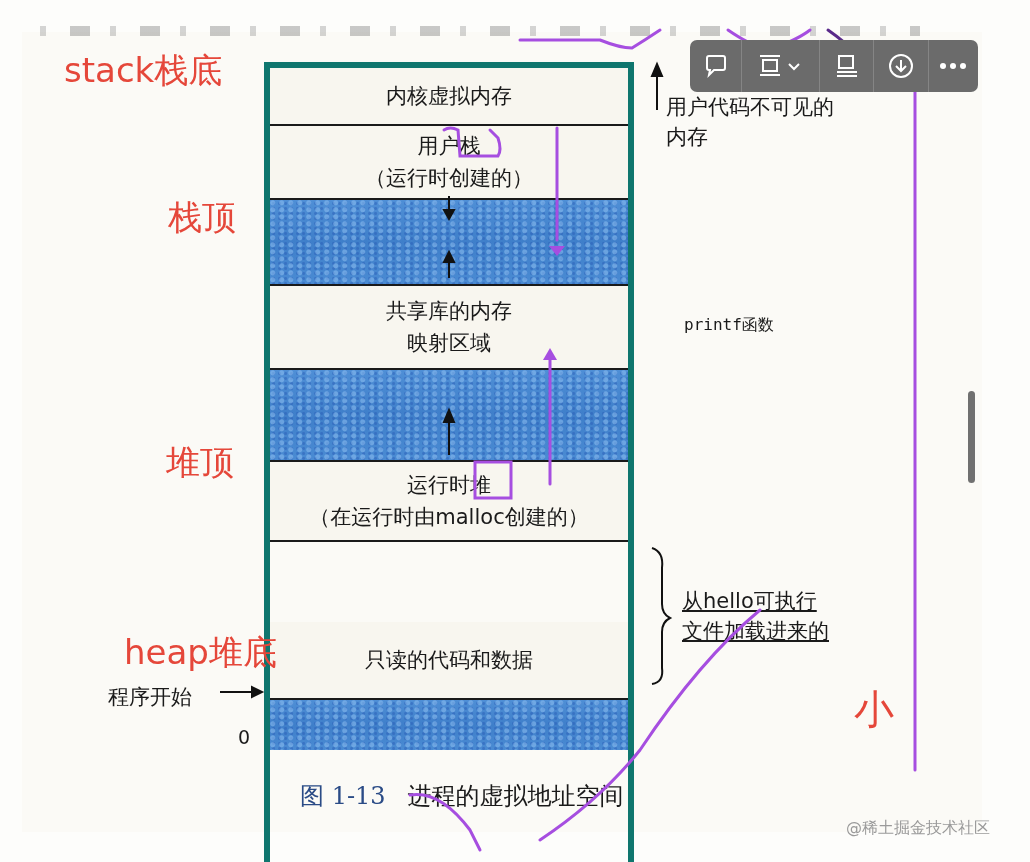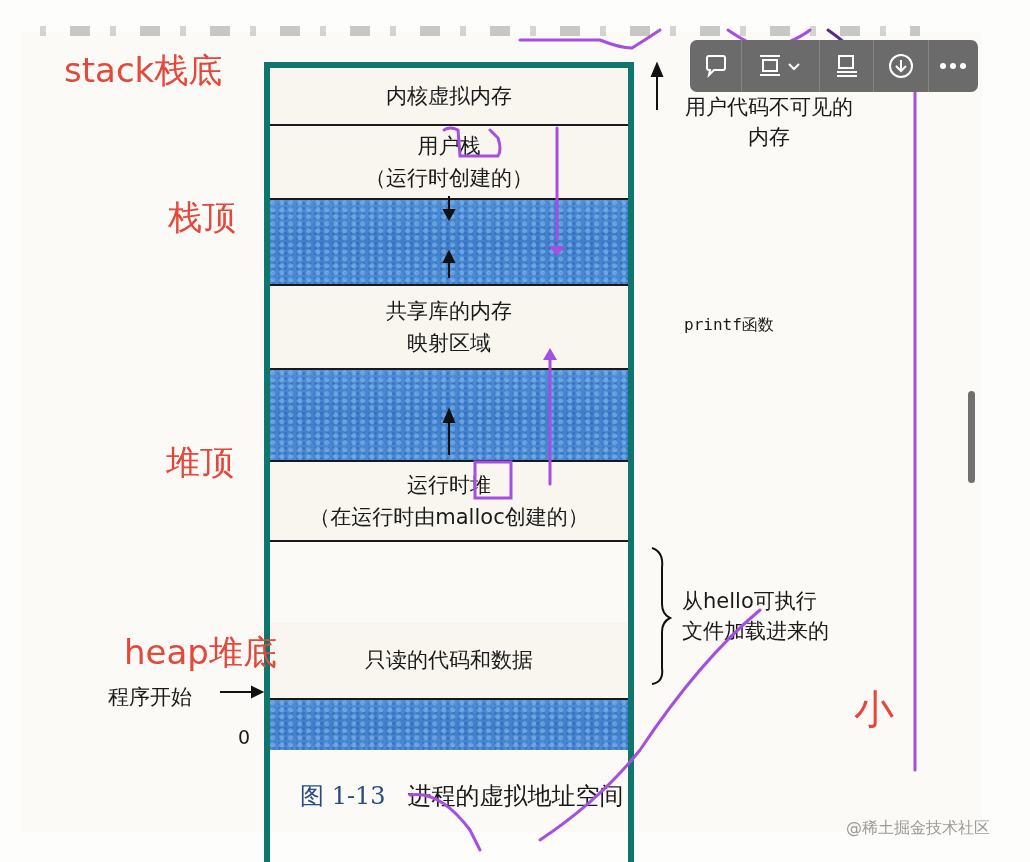--- a/index.html
+++ b/index.html
@@ -9,21 +9,21 @@
     background: repeating-linear-gradient(90deg, #888 0 6px, transparent 6px 30px, #666 30px 50px, transparent 50px 70px); opacity:.35; }
   .stack { position:absolute; left:264px; top:62px; width:370px; height:834px; border:6px solid #0f766e; box-sizing:border-box; }
   .seg { position:absolute; left:0; right:0; border-bottom:2px solid #1a1a1a; box-sizing:border-box; display:flex; flex-direction:column; align-items:center; justify-content:center; color:#1a1a1a; font-size:21px; line-height:32px; background:#f8f6ef; }
   .seg.blue { background:
       radial-gradient(circle at 30% 40%, rgba(140,190,240,.55) 0 2px, transparent 3px) 0 0/9px 7px,
       radial-gradient(circle at 60% 70%, rgba(40,90,180,.45) 0 1px, transparent 2px) 0 0/6px 5px,
       linear-gradient(180deg, #4f8fd6, #3f7fca 50%, #4a8bd3); }
   .seg:last-child { border-bottom:none; }
   .mono { font-family:"DejaVu Sans Mono", monospace; font-size:19px; }
   .lbl-red { position:absolute; color:#e5473a; font-size:34px; font-family:"DejaVu Sans", sans-serif; }
-  .side-text { position:absolute; color:#1a1a1a; font-size:21px; line-height:30px; text-align:center; }
+  .side-text { position:absolute; color:#1a1a1a; font-size:21px; line-height:30px; text-align:left; }
   .toolbar { position:absolute; left:690px; top:40px; width:288px; height:52px; background:#6b6b6b; border-radius:7px; display:flex; align-items:center; }
   .tb-btn { height:52px; display:flex; align-items:center; justify-content:center; border-right:1px solid #858585; cursor:pointer; }
   .tb-btn:last-child { border-right:none; }
   .scroll { position:absolute; left:968px; top:391px; width:7px; height:92px; border-radius:4px; background:#707070; }
   .caption { position:absolute; left:300px; top:780px; font-size:24px; color:#1a1a1a; font-family:"DejaVu Serif", serif; }
   .caption .fig { color:#2a4b86; margin-right:22px; }
   .watermark { position:absolute; left:846px; top:818px; font-size:16px; color:#9a9a9a; }
   svg.overlay { position:absolute; left:0; top:0; pointer-events:none; }
 </style>
 </head>
@@ -54,21 +54,21 @@
     <span>只读的代码和数据</span>
   </div>
   <div class="seg blue" style="top:632px;height:50px"></div>
 </div>
 
 <div class="side-text" style="left:666px;top:92px;width:206px;">
   <div>用户代码不可见的</div>
   <div>内存</div>
 </div>
 <div class="side-text mono" style="left:684px;top:310px;font-size:16px;">printf函数</div>
-<div class="side-text" style="left:682px;top:586px;text-align:left;">
+<div class="side-text" style="left:682px;top:586px;text-align:left;text-decoration:underline;">
   <div>从hello可执行</div>
   <div>文件加载进来的</div>
 </div>
 
 <div class="side-text" style="left:108px;top:682px;">程序开始</div>
 <div class="side-text" style="left:238px;top:722px;font-size:19px;">0</div>
 
 <div class="lbl-red" style="left:64px;top:48px;">stack栈底</div>
 <div class="lbl-red" style="left:168px;top:150px;margin-top:45px;">栈顶</div>
 <div class="lbl-red" style="left:166px;top:440px;">堆顶</div>

